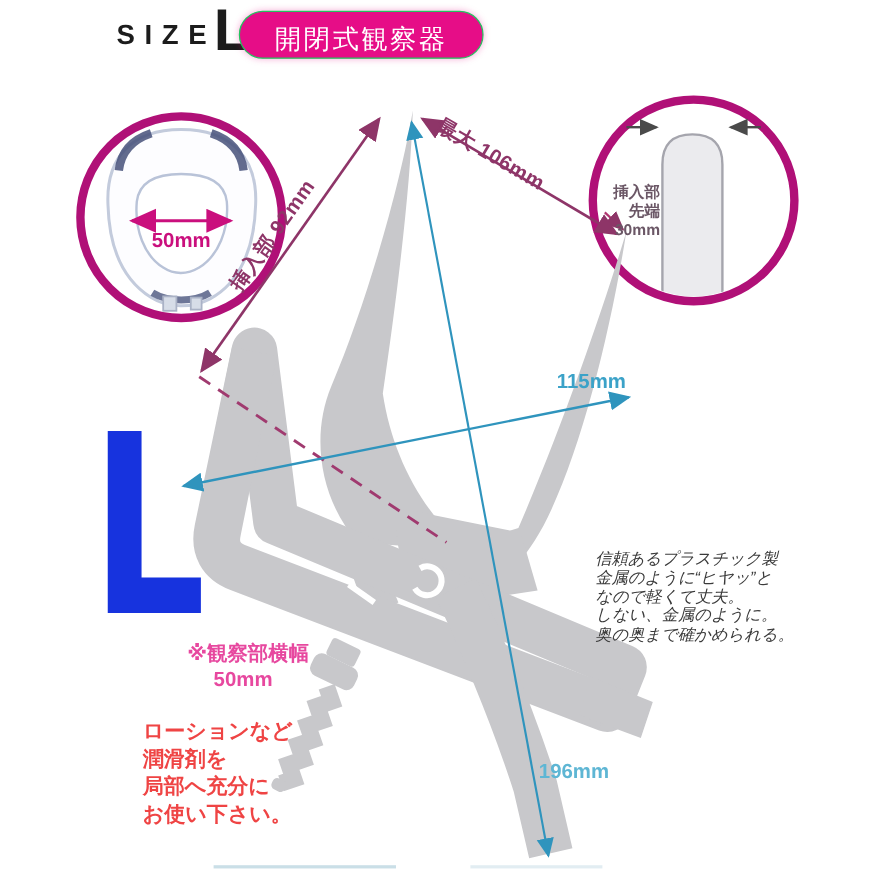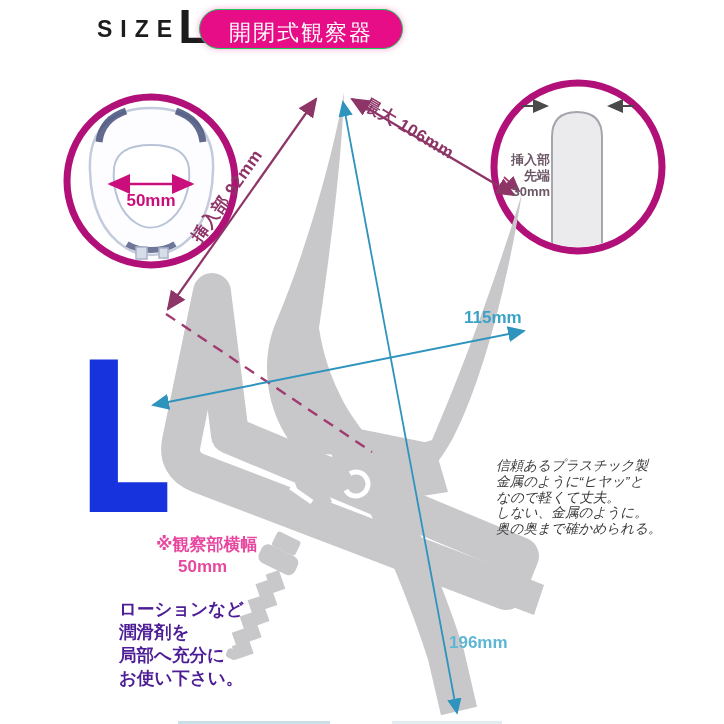--- a/index.html
+++ b/index.html
@@ -30,21 +30,21 @@
            font-size:13px;font-weight:600;line-height:16px;margin-top:16px;}
 
   
   .big-l{left:76px;top:362px;color:#1733de;font-size:208px;line-height:156px;font-weight:700;
          font-family:"DejaVu Sans","Liberation Sans",sans-serif;
          transform:scaleX(.72);transform-origin:0 0;}
 
   .pink-note{left:156px;top:534px;color:#e7489f;font-size:17px;font-weight:700;line-height:22px;}
   .pink-note .l2{padding-left:22px;}
 
-  .usage{left:119px;top:598px;color:#4c1d95;font-size:17.5px;font-weight:700;line-height:23px;}
+  .usage{left:119px;top:598px;color:#ef4444;font-size:17.5px;font-weight:700;line-height:23px;}
   .desc{left:496px;top:458px;color:#3a3a3a;font-size:13.6px;font-weight:500;line-height:15.8px;font-style:italic;}
 </style>
 </head>
 <body>
 
 <div class="canvas">
 
   <svg width="724" height="724" viewBox="0 0 724 724">
     <defs>
       <marker id="am" orient="auto-start-reverse" markerWidth="10" markerHeight="9" refX="8" refY="4">

